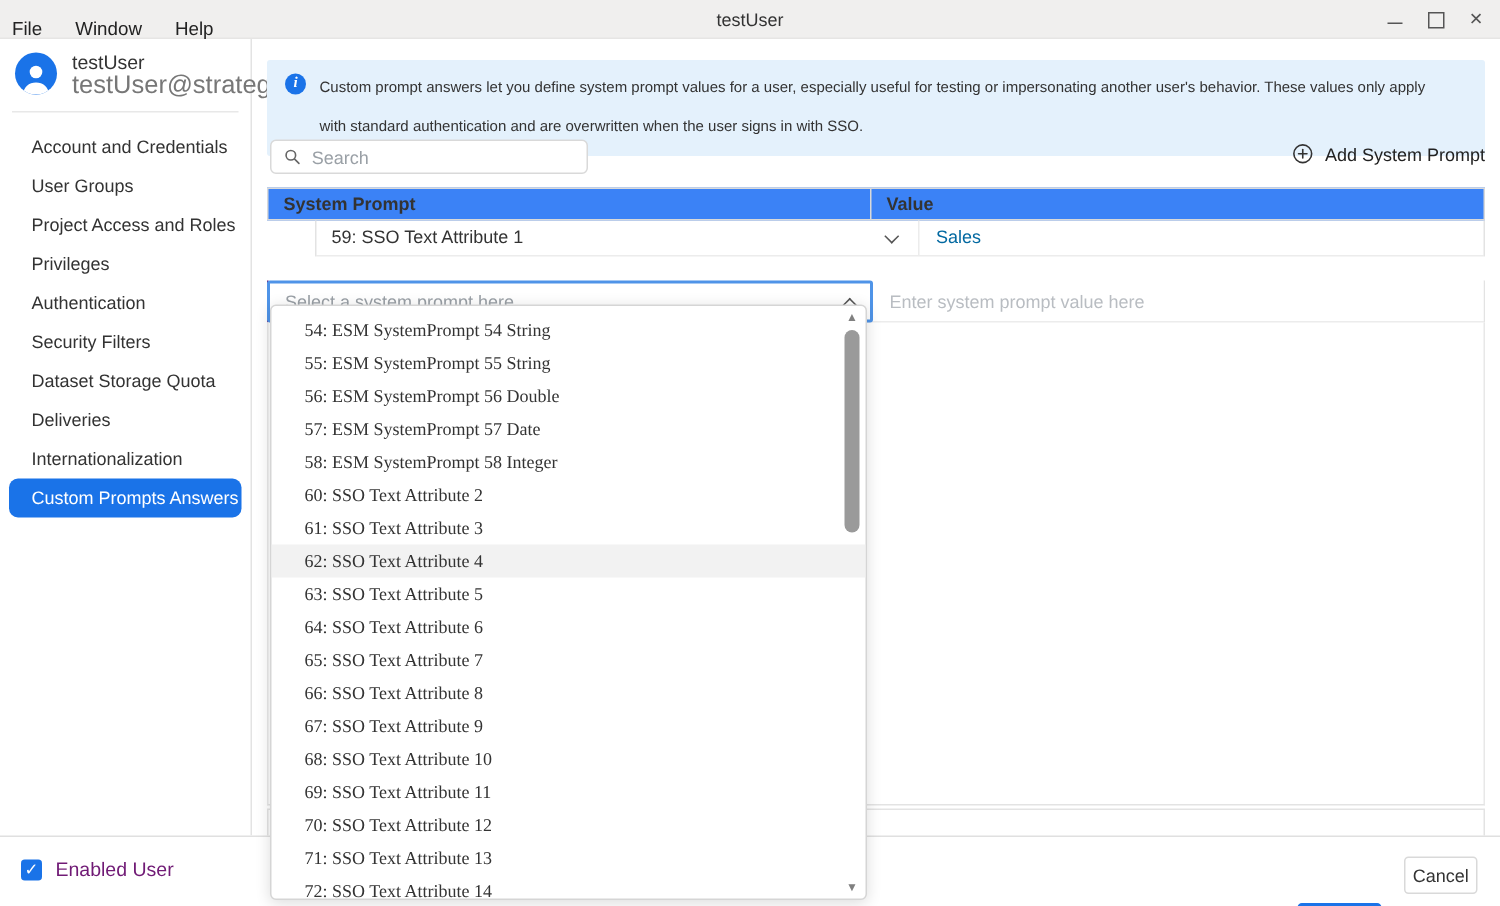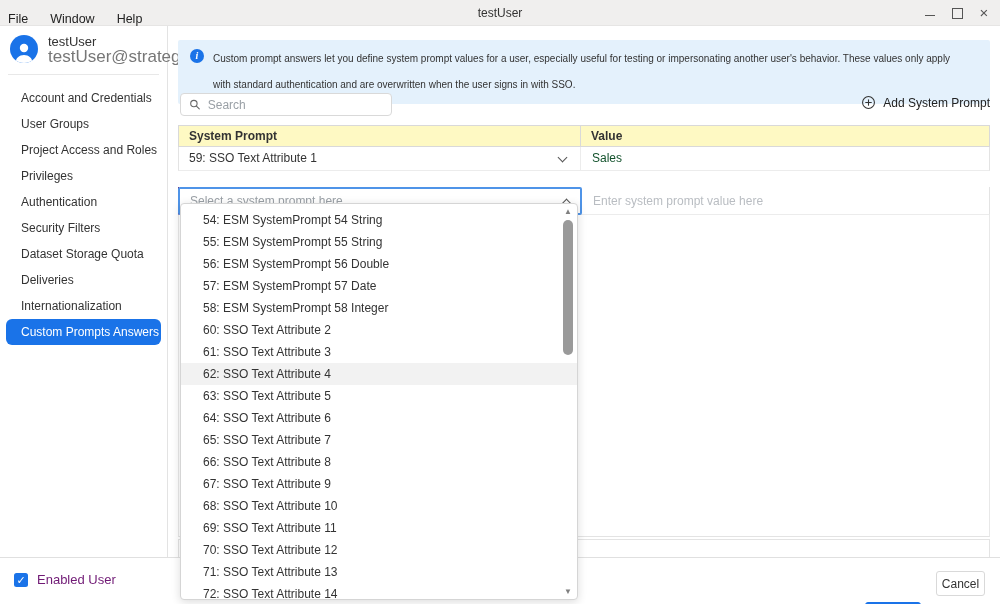--- a/index.html
+++ b/index.html
@@ -50,29 +50,29 @@
     border:1px solid #d9d9d9; border-radius:4px; background:#fff;
     display:flex; align-items:center; padding:0 8px; gap:7px; }
   .searchbox input { border:none; outline:none; font-size:12px; color:#333; width:100%;
     font-family:"Liberation Sans", sans-serif; background:transparent; }
   .searchbox input::placeholder { color:#9aa0a6; }
   .add-btn { position:absolute; right:0; top:2px; display:flex; align-items:center; gap:7px;
     font-size:12px; color:#222; cursor:pointer; }
 
   
   .table { position:absolute; left:0; top:99px; width:812px; }
-  .thead { display:flex; height:22px; background:#fef9c3; border:1px solid #d9d9d9; }
+  .thead { display:flex; height:22px; background:#3b82f6; border:1px solid #d9d9d9; }
   .th { font-size:12px; font-weight:bold; color:#333; line-height:20px; padding-left:10px; }
   .th-prompt { width:402px; border-right:1px solid #d9d9d9; }
   .th-value { flex:1; }
   .trow1 { display:flex; height:24px; border-left:1px solid #e3e3e3; border-right:1px solid #e3e3e3;
-    border-bottom:1px solid #ececec; }
+    border-bottom:1px solid #ececec;margin-left:32px; }
   .td-prompt { width:402px; border-right:1px solid #ececec; position:relative;
     font-size:12px; line-height:23px; padding-left:10px; color:#333; cursor:pointer; }
-  .td-value { flex:1; font-size:12px; line-height:23px; padding-left:11px; color:#14532d; }
+  .td-value { flex:1; font-size:12px; line-height:23px; padding-left:11px; color:#0369a1; }
   .trow2 { display:flex; height:28px; border-left:1px solid #701a75; border-right:1px solid #e3e3e3;
     border-bottom:1px solid #ececec; position:relative;margin-top:16px; }
   .select-open { position:absolute; left:-1px; top:0; width:404px; height:28px;
     border:2px solid #4f94e8; border-radius:2px; background:#fff;
     display:flex; align-items:center; padding:0 10px; cursor:pointer; }
   .select-placeholder { font-size:12px; color:#9aa0a6; flex:1; }
   .value-input { flex:1; margin-left:403px; }
   .value-input input { width:100%; height:27px; border:none; outline:none; font-size:12px;
     padding-left:11px; color:#333; font-family:"Liberation Sans", sans-serif; }
   .value-input input::placeholder { color:#b9bdc2; }
@@ -85,21 +85,21 @@
     display:inline-block; }
   .chev-down { transform:rotate(45deg); position:absolute; right:14px; top:7px; }
   .chev-up { transform:rotate(225deg); margin-top:4px; }
 
   
   .dropdown { position:absolute; left:180px; top:203px; width:398px; height:397px;
     background:#fff; border:1px solid #d5d5d5; border-radius:4px;
     box-shadow:0 2px 10px rgba(0,0,0,0.14); z-index:20; overflow:hidden; }
   .dd-list { padding-top:5px; }
   .dd-item { height:22px; line-height:22px; font-size:12px; color:#333;
-    padding-left:22px; cursor:pointer; white-space:nowrap; }
+    padding-left:22px; cursor:pointer; white-space:nowrap;font-family:Liberation Serif, serif; }
   .dd-item.highlighted { background:#f2f2f2; }
   .dd-scrollbar { position:absolute; right:2px; top:3px; bottom:3px; width:14px; }
   .dd-arrow { position:absolute; left:0; width:14px; text-align:center; font-size:8px; color:#808080; cursor:pointer; }
   .dd-arrow-up { top:0; }
   .dd-arrow-down { bottom:0; }
   .dd-thumb { position:absolute; left:2px; top:13px; width:10px; height:135px;
     background:#9a9a9a; border-radius:5px; cursor:grab; }
 
   
   .footer { position:absolute; left:0; top:557px; width:1000px; height:47px;

